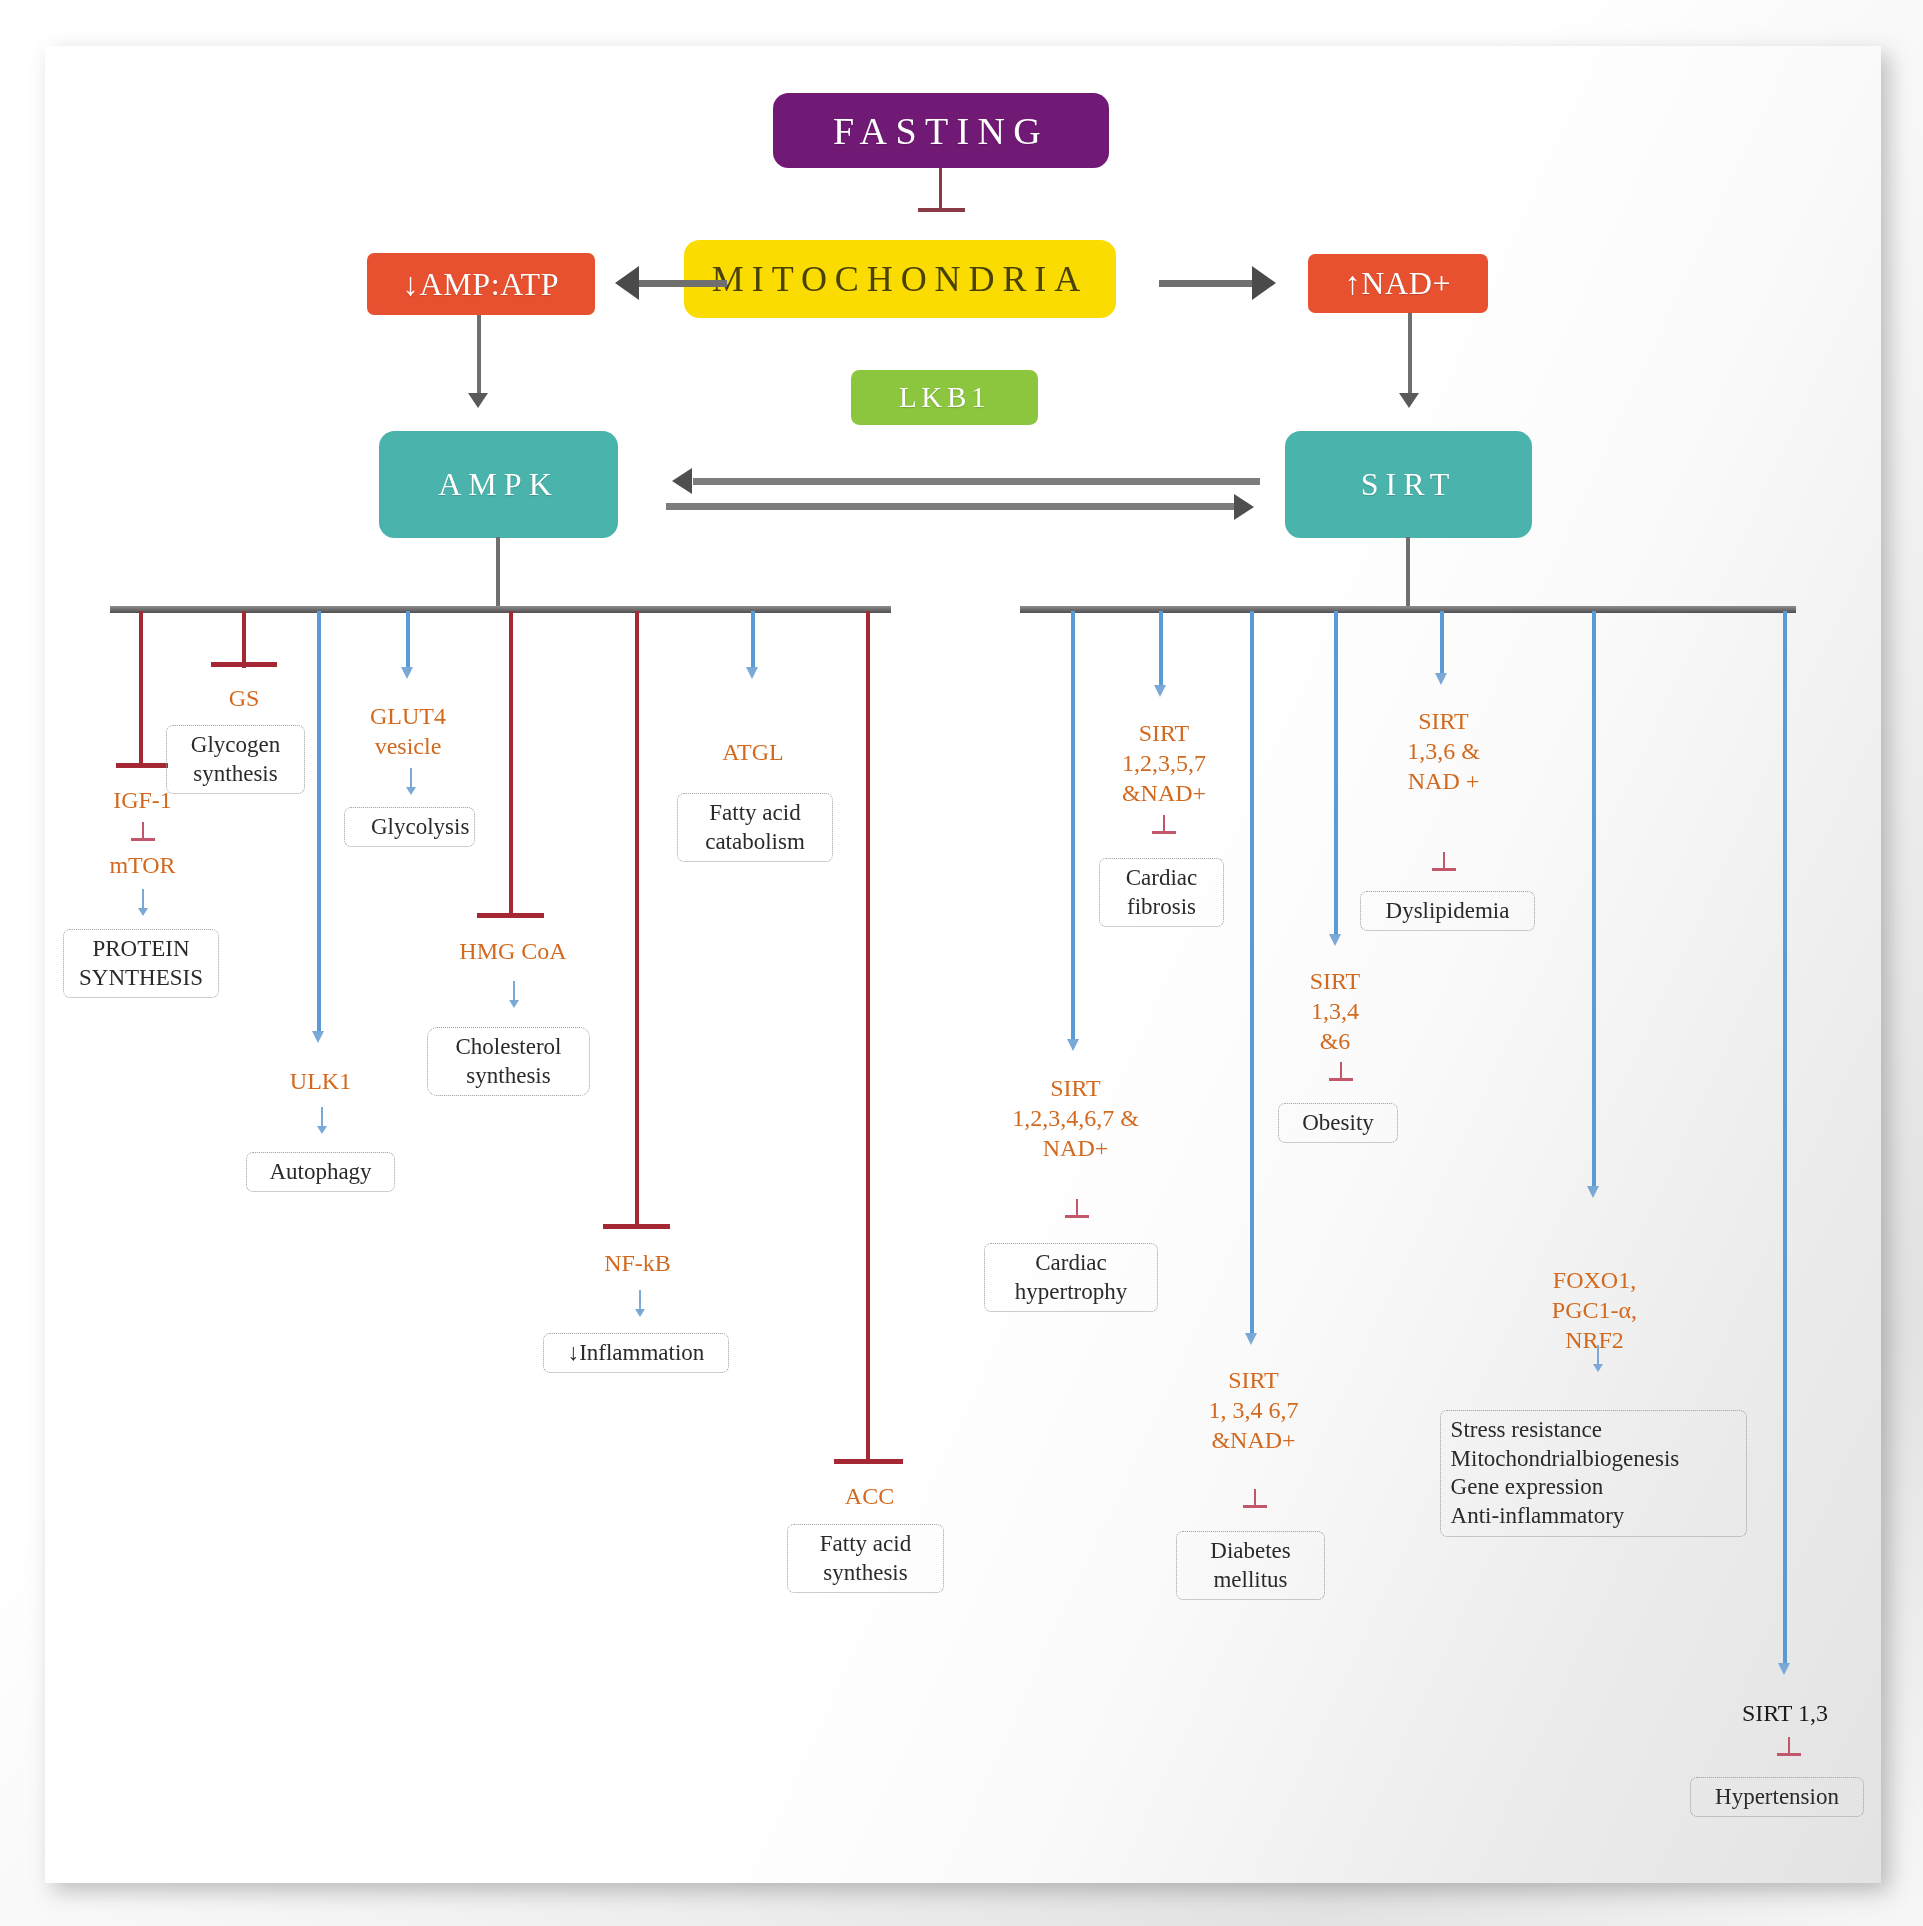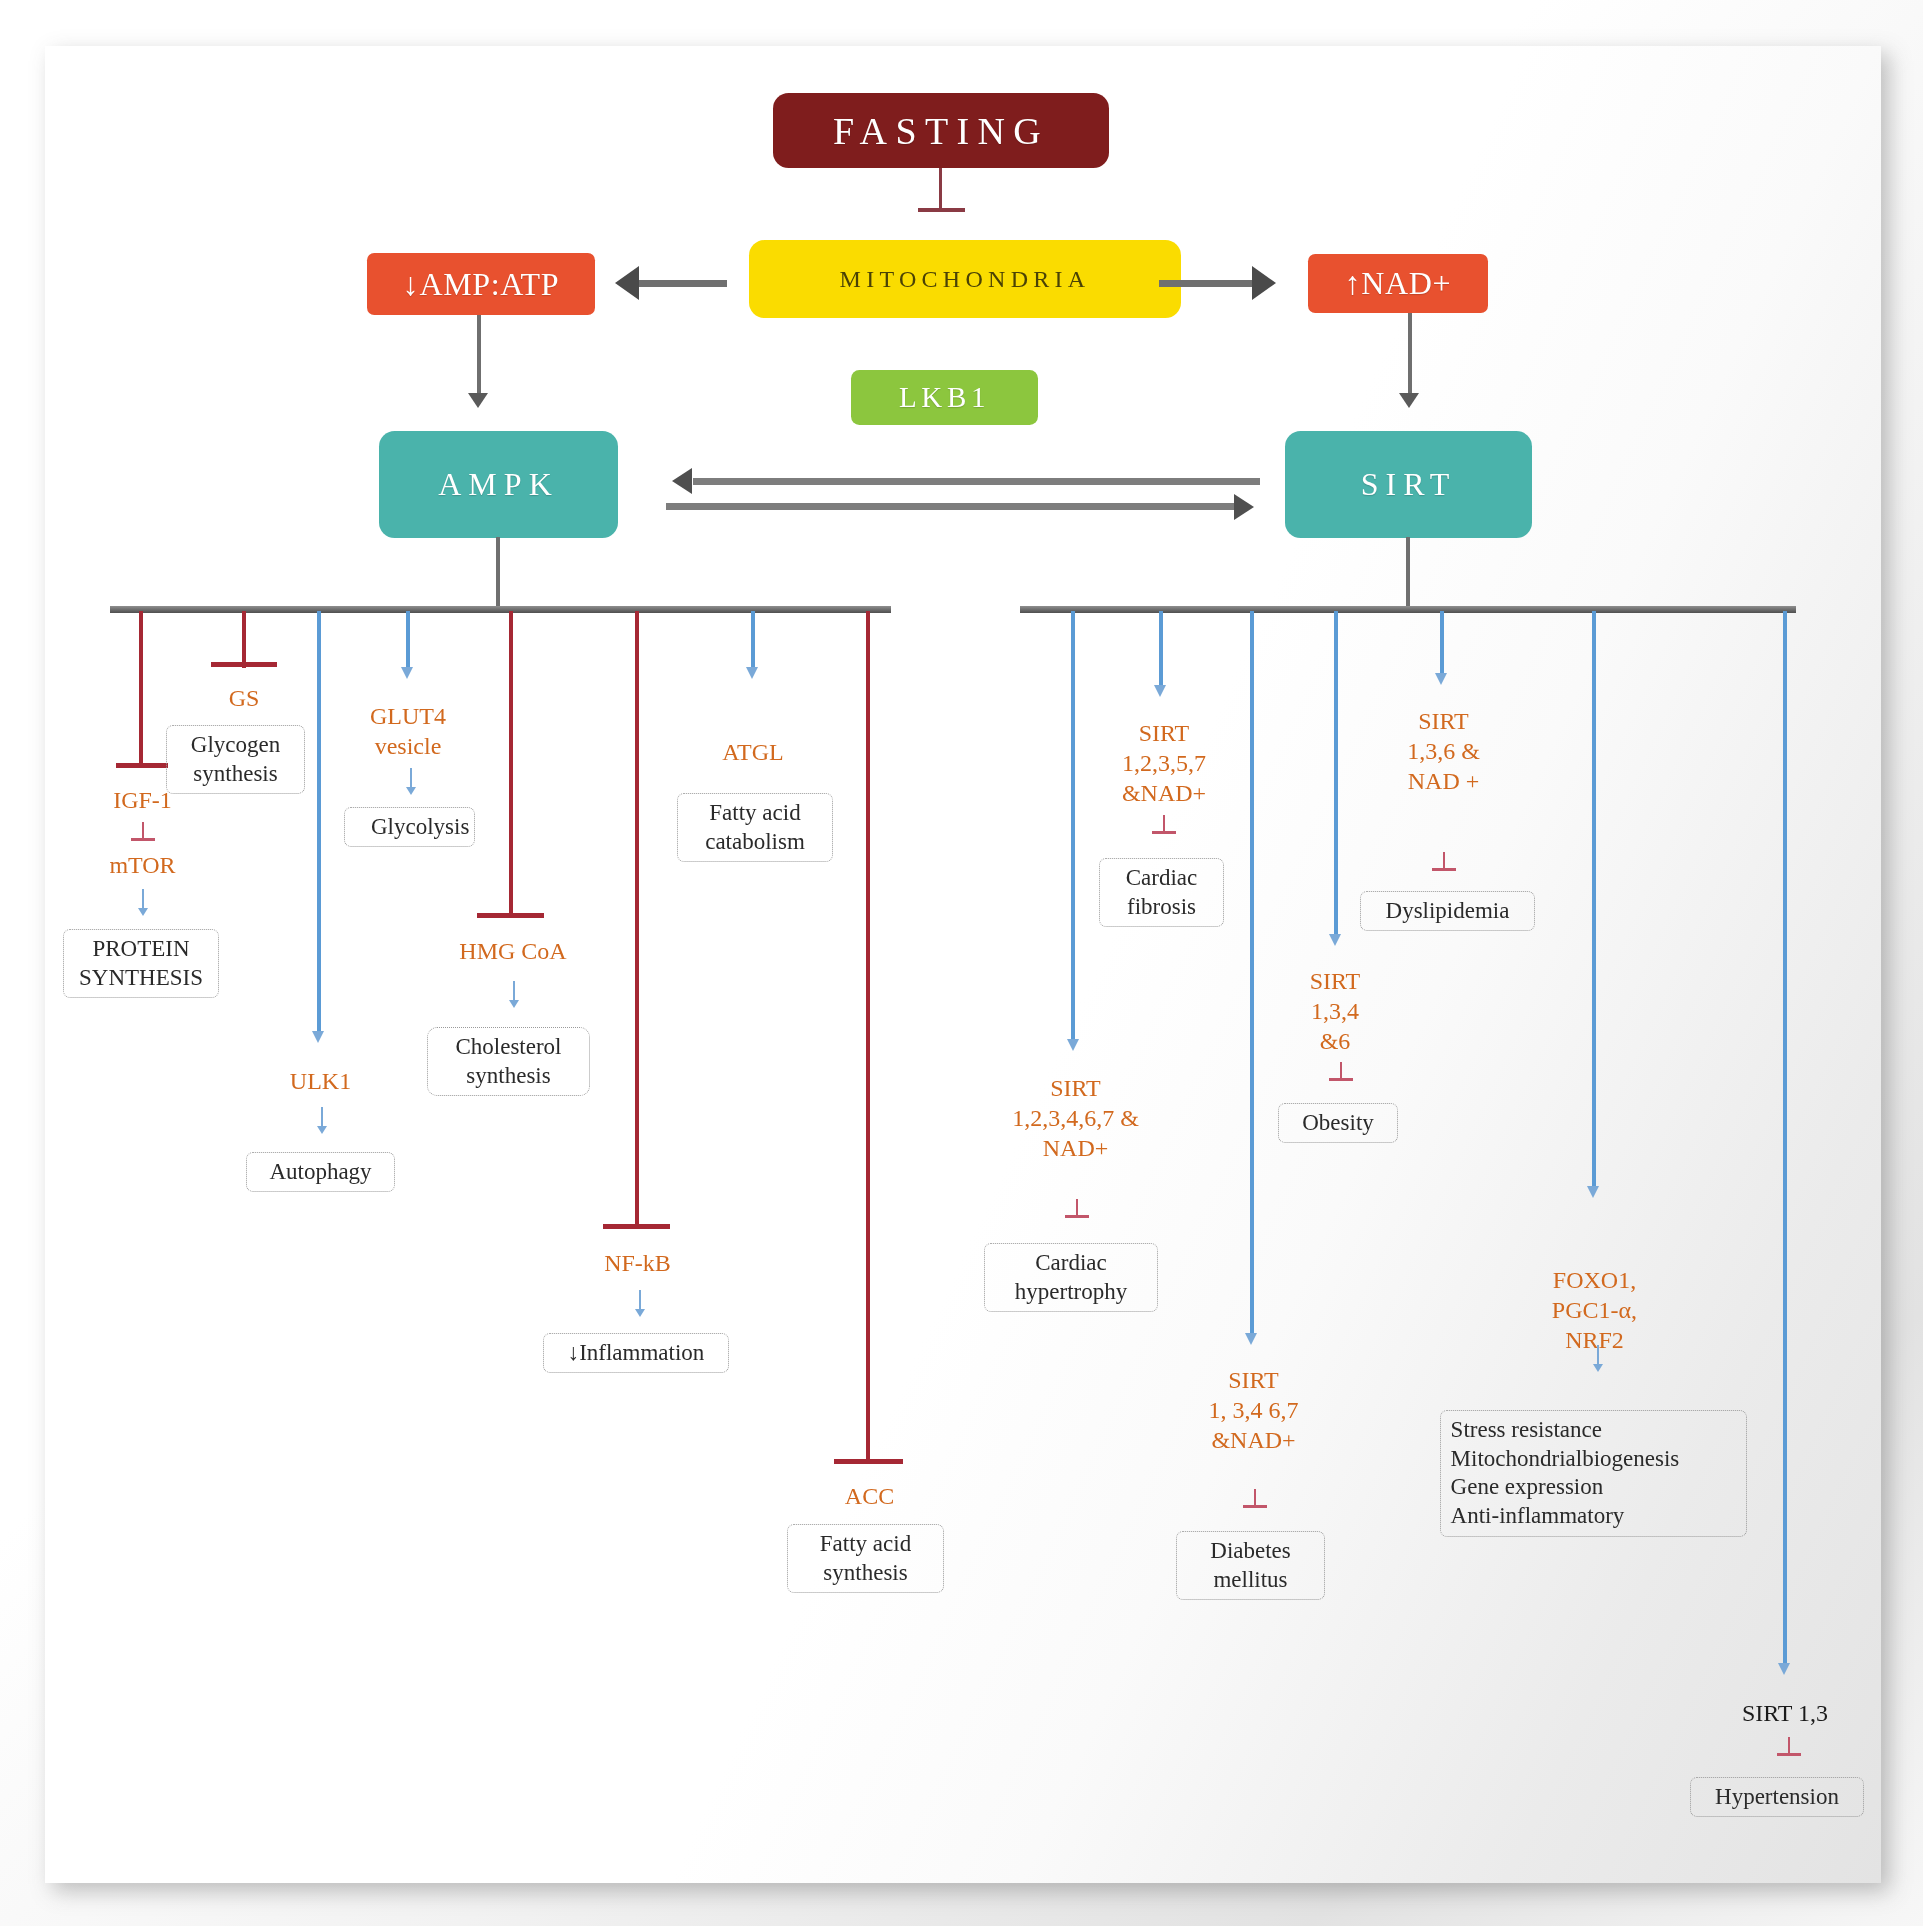--- a/index.html
+++ b/index.html
@@ -12,21 +12,21 @@
   #canvas{position:absolute;left:45px;top:46px;width:1836px;height:1837px;
      background:linear-gradient(115deg,#ffffff 0%,#ffffff 55%,#fafafa 68%,#ebebeb 86%,#e3e3e3 100%);
      box-shadow:8.4px 8.4px 20.4px rgba(80,80,80,.35);}
 
   .abs{position:absolute;}
 
   
   .node{position:absolute;border-radius:15.6px;display:flex;align-items:center;
         justify-content:center;color:#ffffff;letter-spacing:.22em;
         text-shadow:0 0.6px 1.2px rgba(0,0,0,.18);box-sizing:border-box;}
-  .node.orange{background:#7f1d1d;}
+  .node.orange{background:#701a75;}
   .node.yellow{background:#fadc00;color:#4a4205;text-shadow:none;}
   .node.red{background:#e8512f;border-radius:7.2px;letter-spacing:.02em;}
   .node.green{background:#8cc63e;border-radius:8.4px;letter-spacing:.16em;}
   .node.teal{background:#4ab3ab;}
 
   
   .vline{position:absolute;width:3px;background:#6f6f6f;}
   .vline.red{background:#a52834;width:4.2px;}
   .vline.blue{background:#5b9bd5;width:4.2px;}
   .vline.gray{background:#6f6f6f;width:3.6px;}
@@ -73,21 +73,21 @@
 <body>
 
 <div id="shadow-layer"></div>
 <div id="canvas"></div>
 
 <div class="node orange" style="left:773px;top:93px;width:336px;height:75px;font-size:38px;">FASTING</div>
 
 <div class="vline" style="left:939px;top:168px;width:3px;height:42px;background:#8a3a44;"></div>
 <div class="tbar red" style="left:918px;top:208px;width:47px;height:4.2px;background:#8a3a44;"></div>
 
-<div class="node yellow" style="left:749px;top:240px;width:432px;height:78px;font-size:24px;">MITOCHONDRIA</div>
+<div class="node yellow" style="left:684px;top:240px;width:432px;height:78px;font-size:36px;">MITOCHONDRIA</div>
 
 <div class="node red" style="left:367px;top:253px;width:228px;height:62px;font-size:32px;">↓AMP:ATP</div>
 
 <div class="node red" style="left:1308px;top:254px;width:180px;height:59px;font-size:32px;">↑NAD+</div>
 
 <div class="abs" style="left:636px;top:280px;width:91px;height:7.2px;background:#6f6f6f;"></div>
 <div class="arrow-lt thin" style="left:615px;top:266px;"></div>
 
 <div class="abs" style="left:1159px;top:280px;width:94px;height:7.2px;background:#6f6f6f;"></div>
 <div class="arrow-rt thin" style="left:1252px;top:266px;"></div>

